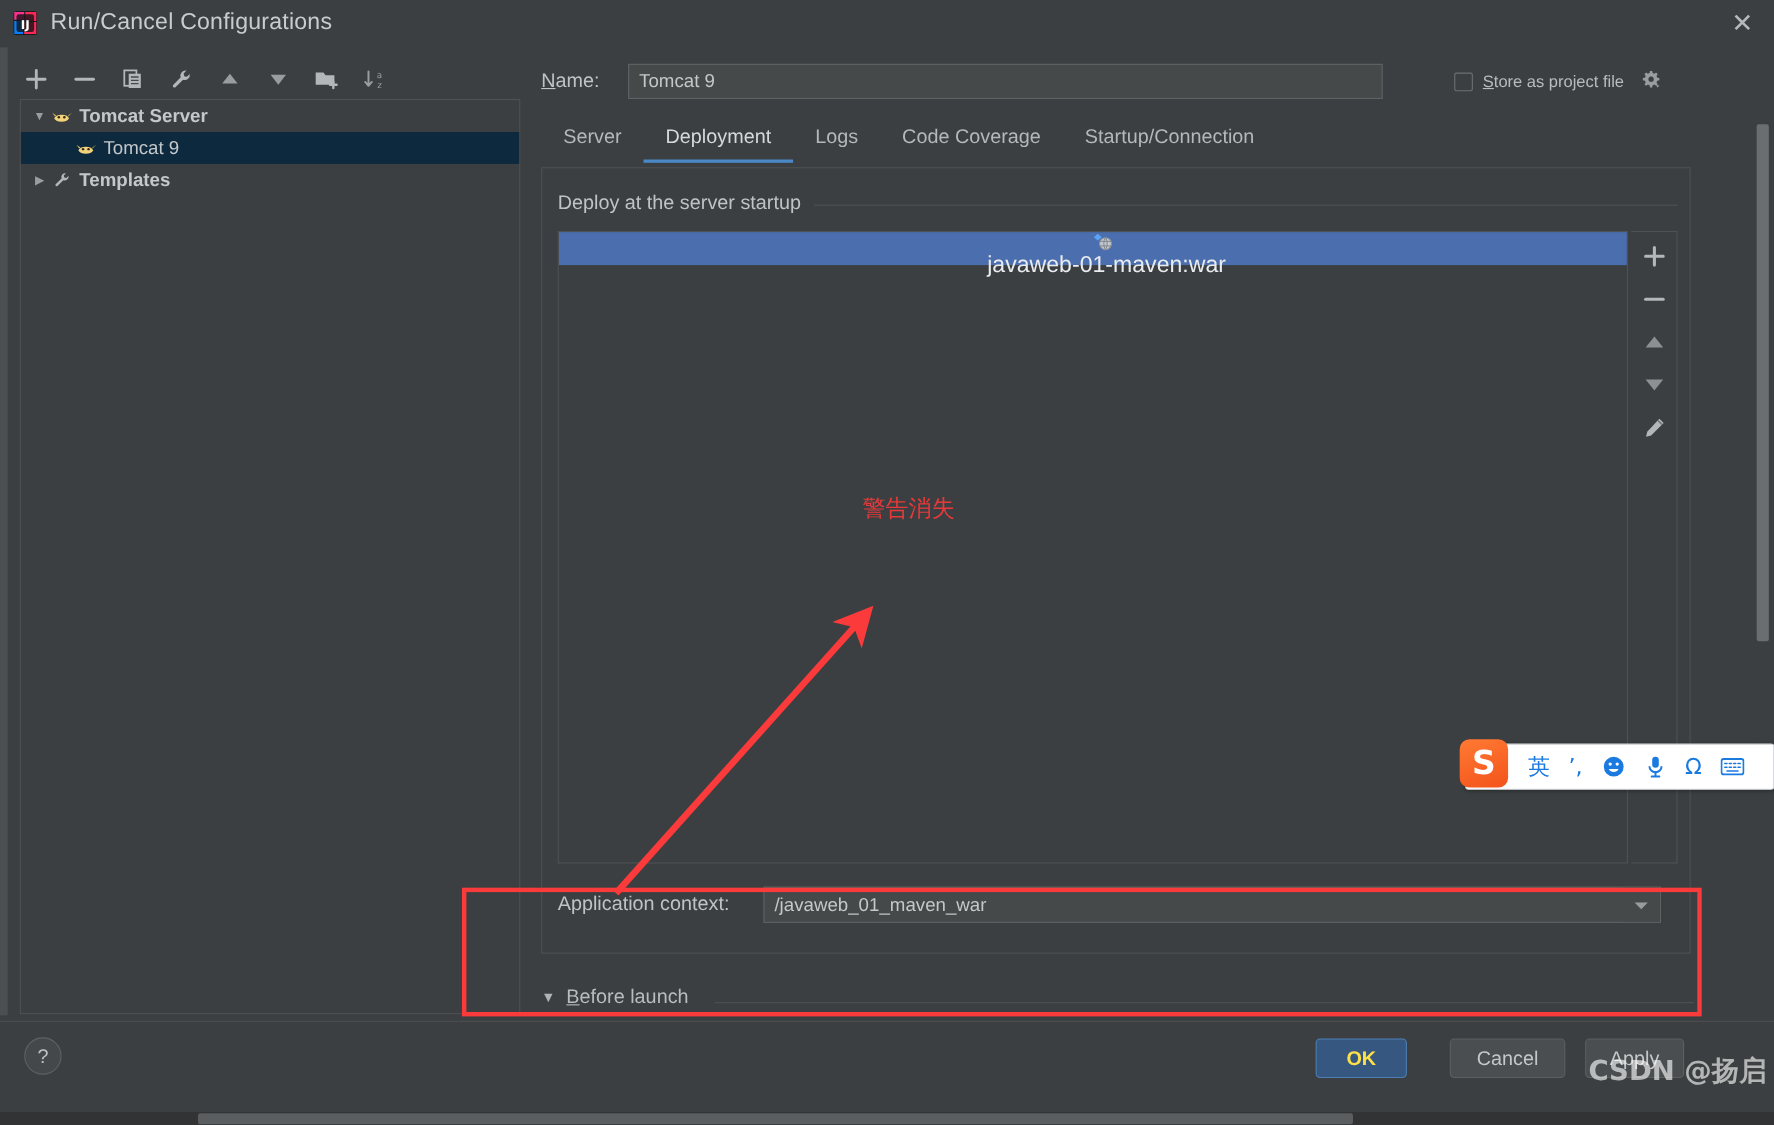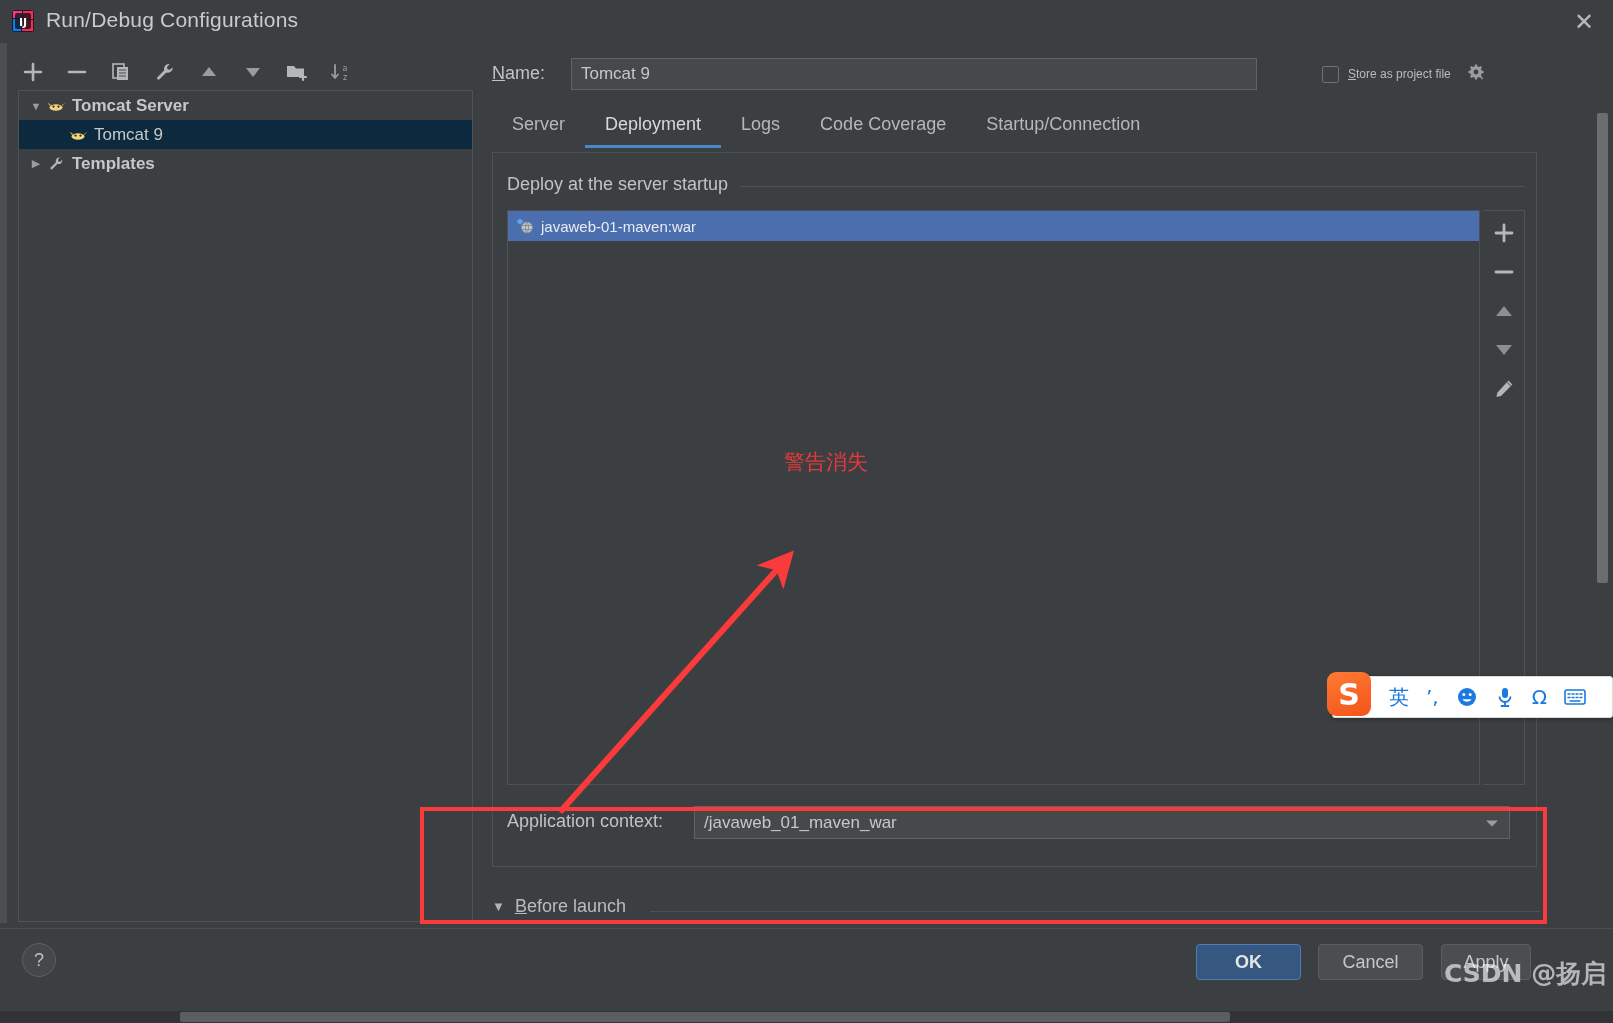--- a/index.html
+++ b/index.html
@@ -86,21 +86,21 @@
     font-family: "Liberation Sans", sans-serif;
   }
   .store-wrap {
     position: absolute; left: 1322px; top: 62px;
     display: flex; align-items: center; gap: 9px; cursor: pointer;
   }
   .chk {
     width: 17px; height: 17px; border: 1px solid #6d7173;
     background: #3c3f41; border-radius: 2px;
   }
-  .store-label { font-size: 12px; color: #b9bcbe; }
+  .store-label { font-size: 15px; color: #b9bcbe; }
   .store-label u { text-decoration: underline; }
   .gear-btn { margin-left: 5px; cursor: pointer; }
 
   
   .tabs {
     position: absolute; left: 492px; top: 110px; width: 1055px; height: 40px;
     display: flex; align-items: flex-start;
   }
   .tab {
     font-size: 18px; color: #b5b8ba; padding: 4px 20px 10px 20px;
@@ -123,21 +123,21 @@
     background: #4e5254;
   }
 
   .deploy-list {
     position: absolute; left: 507px; top: 210px; width: 973px; height: 575px;
     background: #3c3f41; border: 1px solid #4e5254;
     overflow: hidden;
   }
   .deploy-row {
     height: 30px; display: flex; align-items: center;
-    padding-left: 7px; font-size: 15px; cursor: pointer;
+    padding-left: 25px; font-size: 21px; cursor: pointer; flex-direction: column;
   }
   .deploy-row.sel { background: #4b6eaf; color: #e9ecef; }
   .artifact-ico { width: 20px; height: 18px; margin-right: 6px; flex: 0 0 auto; }
 
   .side-actions {
     position: absolute; left: 1483px; top: 210px; width: 42px; height: 575px;
     border: 1px solid #4e5254; border-left: none;
     display: flex; flex-direction: column; align-items: center;
     padding-top: 8px; gap: 11px;
   }
@@ -187,22 +187,22 @@
     color: #bec1c3; font-size: 18px; cursor: pointer;
   }
   .btn {
     position: absolute; top: 944px; height: 36px;
     border-radius: 4px; font-size: 18px;
     display: flex; align-items: center; justify-content: center;
     cursor: pointer; border: 1px solid #5b5f61; background: #4a4e50;
     color: #c5c8ca;
   }
   .btn.ok {
-    left: 1196px; width: 105px;
-    background: #365880; border-color: #4c7eb5; color: #e5e5e5; font-weight: bold;
+    left: 1196px; width: 83px;
+    background: #365880; border-color: #4c7eb5; color: #fde047; font-weight: bold;
   }
   .btn.cancel { left: 1318px; width: 105px; }
   .btn.apply { left: 1441px; width: 90px; }
 
   
   .anno-rect {
     position: absolute; left: 420px; top: 807px; width: 1127px; height: 117px;
     border: 4px solid #fb3b3b; pointer-events: none; z-index: 40;
   }
   .anno-text {
@@ -272,21 +272,21 @@
       <svg width="22" height="22" viewBox="0 0 22 22">
         <rect x="0" y="0" width="22" height="22" rx="3" fill="#1b1d1f"></rect>
         <path d="M1 1 L10 1 L10 8 L1 8 Z" fill="#ff318c"></path>
         <path d="M11 1 L21 1 L21 9 L11 9 Z" fill="#fe2857"></path>
         <path d="M1 9 L9 9 L9 21 L1 21 Z" fill="#087cfa"></path>
         <path d="M10 10 L21 10 L21 21 L10 21 Z" fill="#fe2857"></path>
         <rect x="3" y="3" width="16" height="16" rx="2" fill="#141619" opacity="0.82"></rect>
         <text x="11" y="16" font-size="11" font-family="DejaVu Sans, sans-serif" font-weight="bold" fill="#ffffff" text-anchor="middle">IJ</text>
       </svg>
     </div>
-    <div class="title-text">Run/Debug Configurations</div>
+    <div class="title-text">Run/Cancel Configurations</div>
     <div class="close-btn">✕</div>
   </div>
 
   <div class="edge-left-strip"></div>
 
   <div class="left-toolbar">
     <div class="tb-btn">
       <svg width="22" height="22" viewBox="0 0 22 22">
           <path d="M11 3 L11 19 M3 11 L19 11" stroke="#b4b7b9" stroke-width="2.6" stroke-linecap="round"></path>
         </svg>

